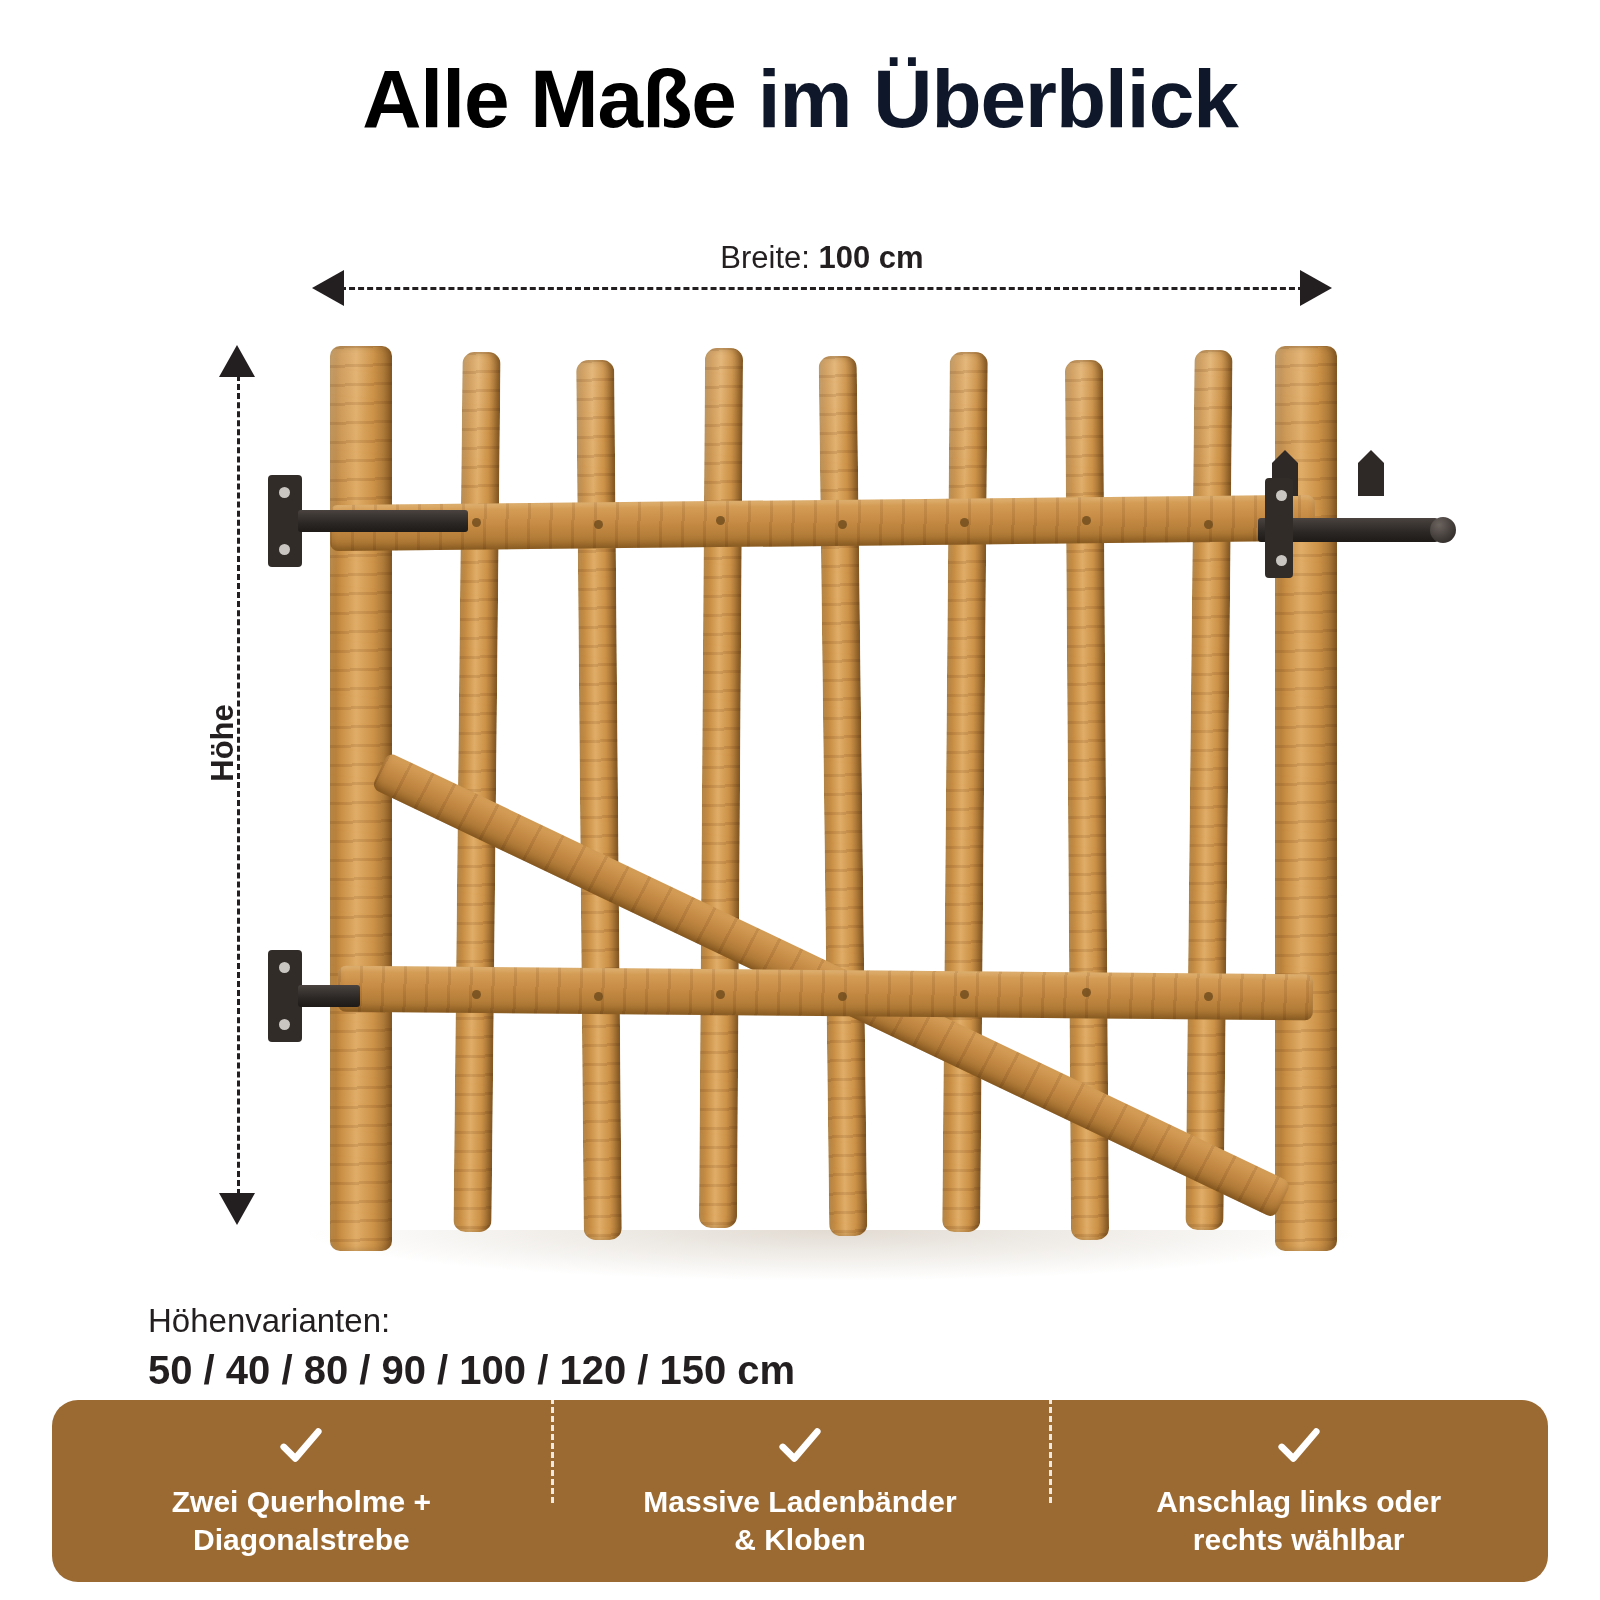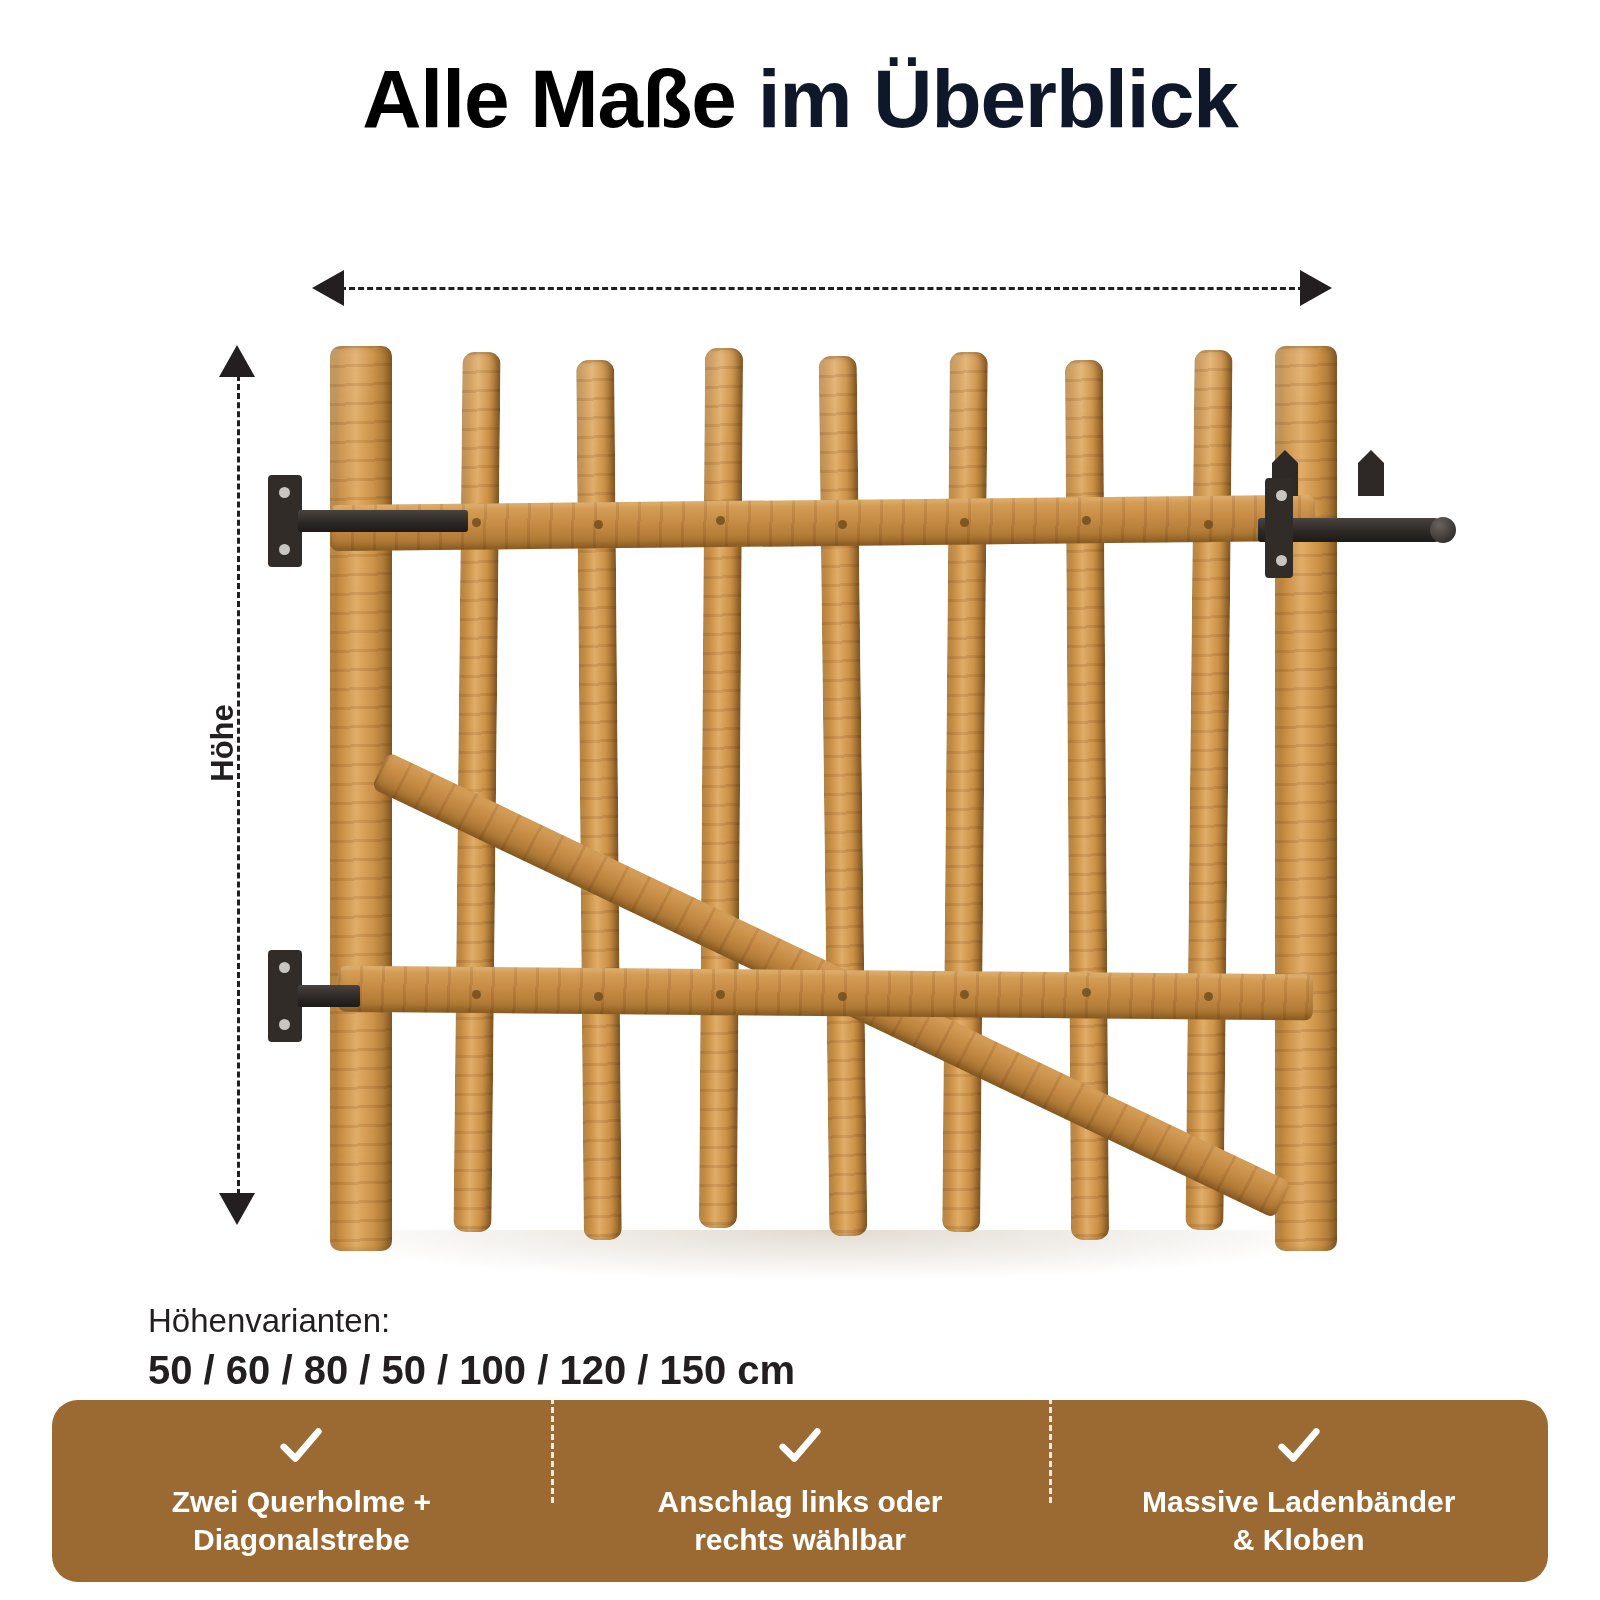--- a/index.html
+++ b/index.html
@@ -285,20 +285,23 @@
   }
 </style>
 </head>
 <body>
 
 <div class="title">
   <span class="accent">Alle Maße</span><span class="dark"> im Überblick</span>
 </div>
 
 <div class="width-dim">
+  <div class="width-label">
+    <span>Breite: </span><span class="bold">100 cm</span>
+  </div>
   <div class="width-line"></div>
   <div class="arrow-left"></div>
   <div class="arrow-right"></div>
 </div>
 
 <div class="height-dim">
   <div class="arrow-up"></div>
   <div class="height-line"></div>
   <div class="arrow-down"></div>
   <div class="height-label">Höhe</div>
@@ -347,42 +350,42 @@
 
   <div class="spear" style="left:982px; top:120px;"></div>
   <div class="spear" style="left:1068px; top:120px;"></div>
   <div class="latch-bar" style="left:968px; top:188px; width:180px;"></div>
   <div class="latch-knob" style="left:1140px; top:187px;"></div>
   <div class="hinge-plate" style="left:975px; top:148px; width:28px; height:100px;"></div>
 </div>
 
 <div class="variants">
   <div class="line1">Höhenvarianten:</div>
-  <div class="line2">50 / 60 / 80 / 50 / 100 / 120 / 150 cm</div>
+  <div class="line2">50 / 40 / 80 / 90 / 100 / 120 / 150 cm</div>
 </div>
 
 <div class="featurebar">
 
   <div class="feature">
     <svg class="check" viewBox="0 0 48 48">
       <path d="M6 25 L18 37 L42 9" fill="none" stroke="#ffffff" stroke-width="7" stroke-linecap="round" stroke-linejoin="round"></path>
     </svg>
     <div class="feature-text">Zwei Querholme +
 Diagonalstrebe</div>
   </div>
 
   <div class="feature">
     <svg class="check" viewBox="0 0 48 48">
       <path d="M6 25 L18 37 L42 9" fill="none" stroke="#ffffff" stroke-width="7" stroke-linecap="round" stroke-linejoin="round"></path>
     </svg>
-    <div class="feature-text">Anschlag links oder
-rechts wählbar</div>
+    <div class="feature-text">Massive Ladenbänder
+&amp; Kloben</div>
   </div>
 
   <div class="feature">
     <svg class="check" viewBox="0 0 48 48">
       <path d="M6 25 L18 37 L42 9" fill="none" stroke="#ffffff" stroke-width="7" stroke-linecap="round" stroke-linejoin="round"></path>
     </svg>
-    <div class="feature-text">Massive Ladenbänder
-&amp; Kloben</div>
+    <div class="feature-text">Anschlag links oder
+rechts wählbar</div>
   </div>
 
 </div>
 
 </body></html>

